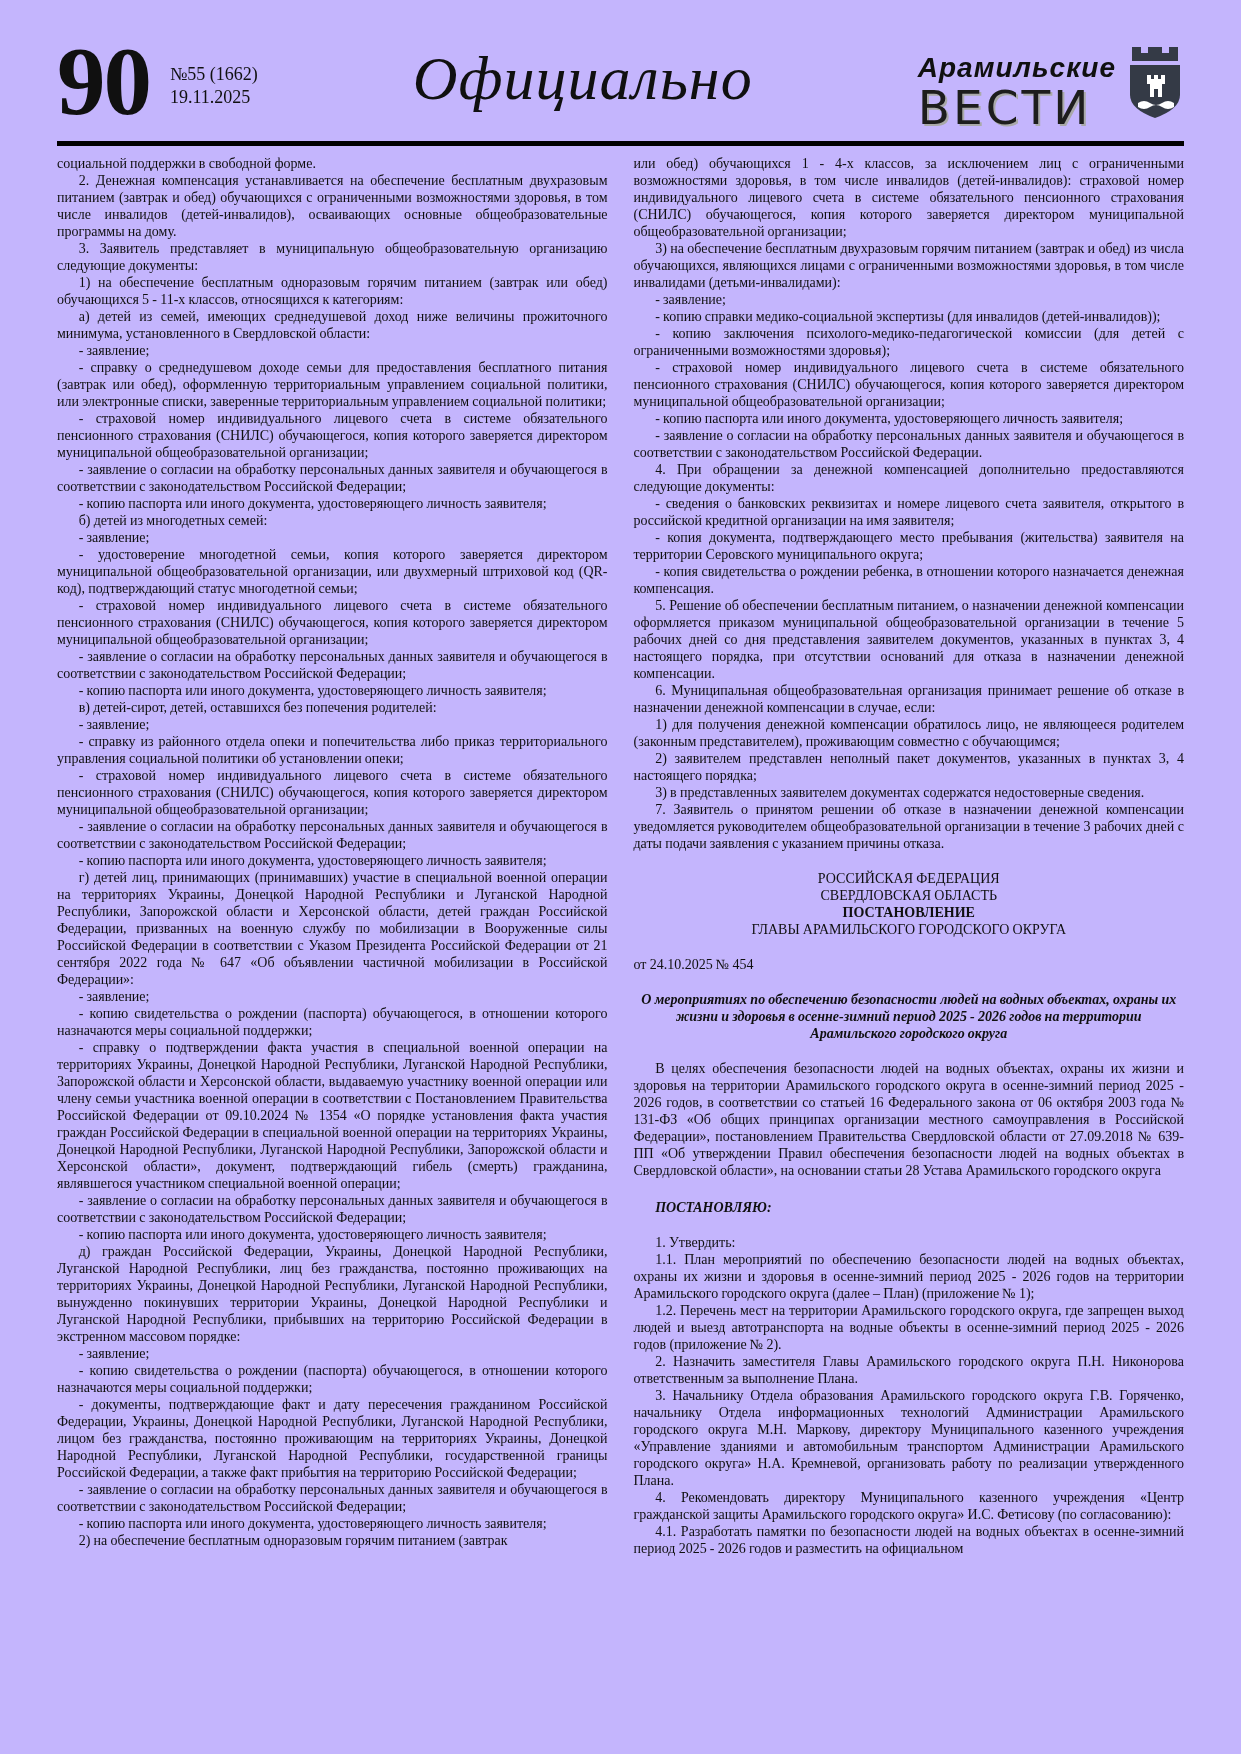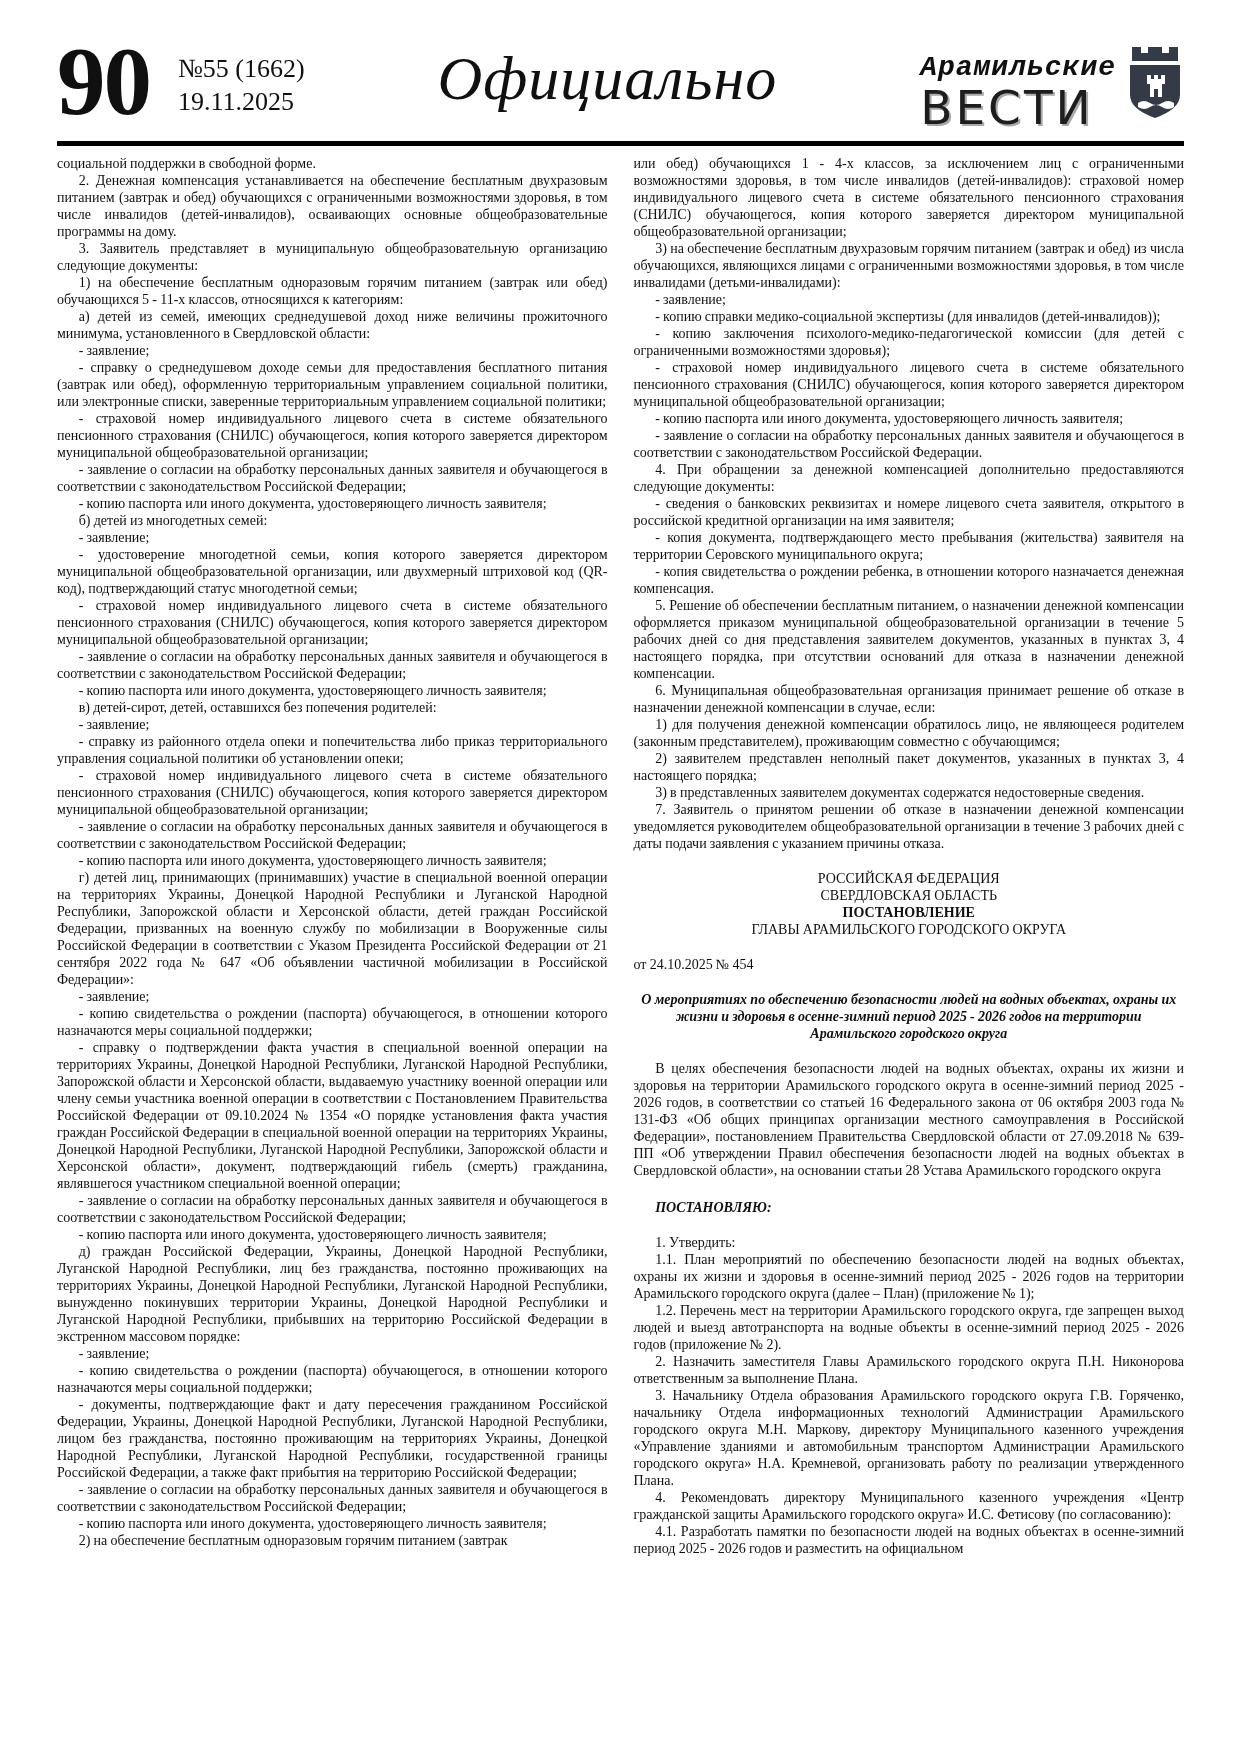--- a/index.html
+++ b/index.html
@@ -1,35 +1,35 @@
 <!DOCTYPE html>
 <html lang="ru"><head>
 <meta charset="utf-8">
 <style>
   html,body{margin:0;padding:0;background:#e8e8e8;}
   .page{
-    width:1241px;min-height:1754px;margin:0 auto;background:#ffffff;
+    width:1241px;min-height:1754px;margin:0 auto;background:#c4b5fd;
     box-sizing:border-box;padding:34px 57px 60px 57px;
     font-family:"Liberation Serif",serif;color:#101010;
   }
   
   .header{display:flex;align-items:center;}
   .pagenum{
     font-family:"Liberation Serif",serif;font-weight:bold;
     font-size:97px;line-height:0.85;letter-spacing:-2px;
   }
-  .issue-block{margin-left:28px;padding-top:6px;font-size:26px;line-height:1.25;white-space:nowrap;}
+  .issue-block{margin-left:20px;padding-top:6px;font-size:18px;line-height:1.25;white-space:nowrap;}
   .section-title{
     flex:1;text-align:center;font-size:62px;font-style:italic;font-weight:400;
     font-family:"Liberation Serif",serif;padding:0 10px 8px 0;letter-spacing:1px;
   }
   .masthead{display:flex;align-items:center;gap:10px;}
   .mast-text{text-align:left;line-height:1;}
   .mast-script{
-    font-family:Liberation Mono, monospace;font-style:italic;font-weight:bold;
+    font-family:Liberation Sans, sans-serif;font-style:italic;font-weight:bold;
     font-size:28px;letter-spacing:1px;margin-bottom:2px;margin-top:20px;
   }
   .mast-caps{
     font-family:"DejaVu Sans",sans-serif;font-weight:normal;font-size:47px;
     letter-spacing:3px;color:#1d1d1d;text-shadow:2px 2px 0 #a9a9a9;
   }
   .crest{width:58px;height:76px;flex:0 0 auto;}
   .rule{height:5px;background:#000;margin-top:10px;}
   
   .columns{display:flex;gap:26px;margin-top:9px;}

